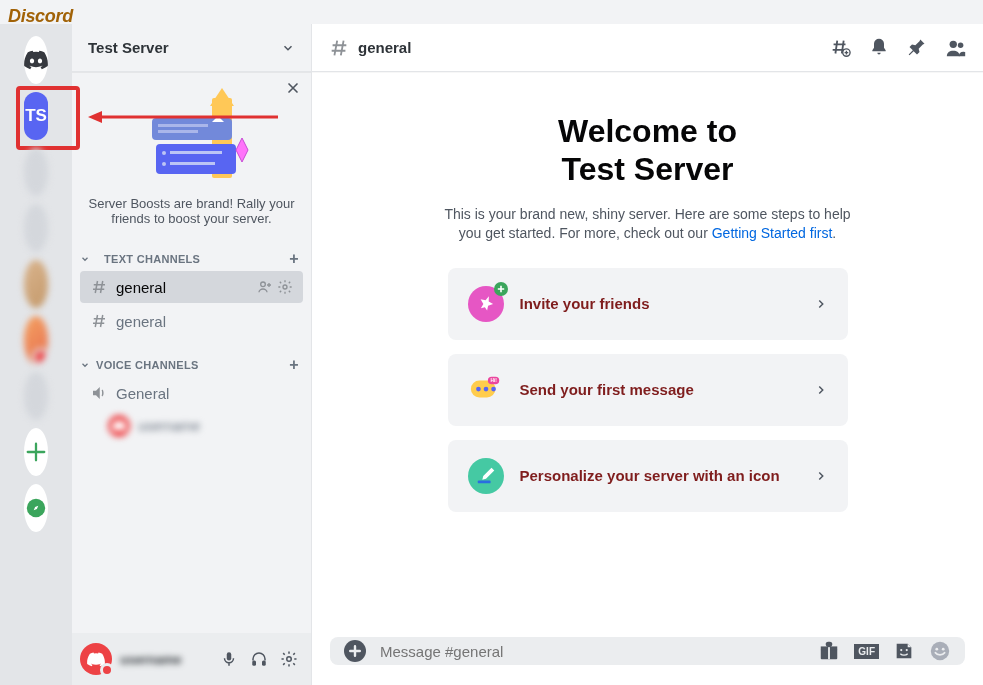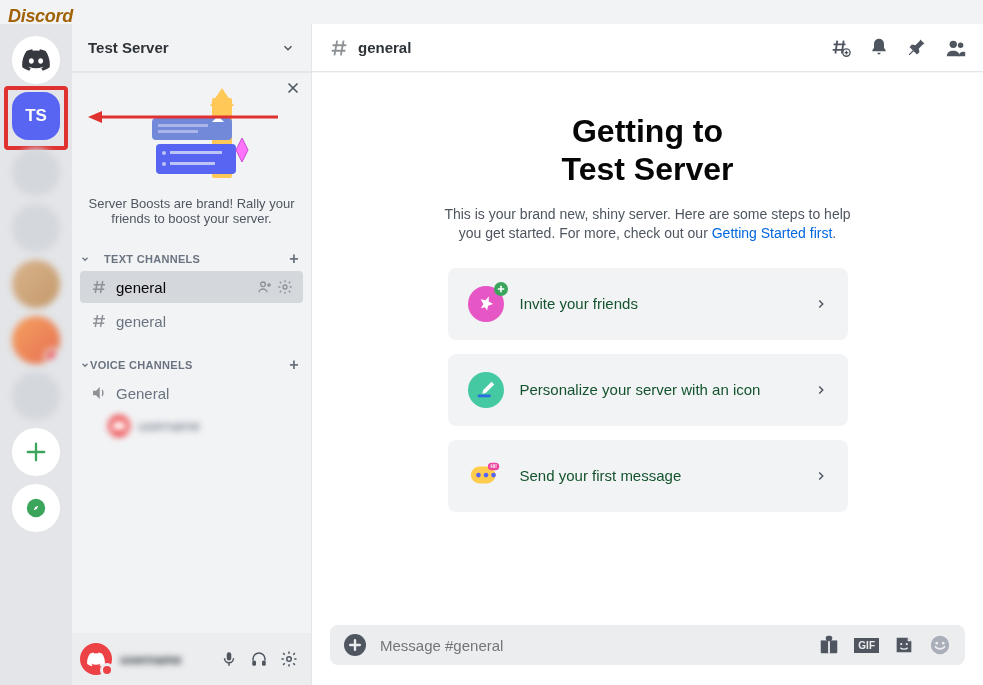--- a/index.html
+++ b/index.html
@@ -4,21 +4,21 @@
 <style>
 * { margin: 0; padding: 0; box-sizing: border-box; }
 body { font-family: -apple-system, BlinkMacSystemFont, "Segoe UI", Helvetica, Arial, sans-serif; width: 983px; height: 685px; overflow: hidden; background: #f2f3f5; color: #2e3338; }
 
 .app-title { position: absolute; top: 6px; left: 8px; font-size: 18px; font-weight: 800; color: #a16207; font-style: italic; letter-spacing: -0.3px; }
 
 .wrap { display: flex; width: 100%; height: 100%; padding-top: 24px; }
 
 
 .servers { width: 72px; background: #e3e5e8; display: flex; flex-direction: column; align-items: center; padding-top: 12px; gap: 8px; }
-.srv { width: 48px; height: 48px; border-radius: 50%; background: #fff; display: flex; align-items: center; justify-content: center; cursor: pointer; position: relative; filter: blur(0); }
+.srv { width: 24px; height: 48px; border-radius: 50%; background: #fff; display: flex; align-items: center; justify-content: center; cursor: pointer; position: relative; filter: blur(0); }
 .srv.active-ts { border-radius: 16px; background: #5865f2; color: #fff; font-weight: 600; font-size: 17px; box-shadow: 0 0 0 3px #e3e5e8; }
 .srv.blur { filter: blur(3px); background: #d4d7dc; }
 .srv.blur-img { filter: blur(3px); overflow:hidden; }
 .srv.add { color: #3ba55c; font-size: 26px; font-weight: 400; }
 .srv.compass { background: #fff; }
 .ts-highlight { position: absolute; border: 4px solid #e03131; width: 64px; height: 64px; border-radius: 4px; top: -6px; left: -8px; pointer-events: none; }
 .srv .badge { position:absolute; bottom:-2px; right:-2px; width:18px; height:18px; background:#ed4245; border-radius:50%; border:3px solid #e3e5e8; }
 
 
 .channels { width: 240px; background: #f2f3f5; display: flex; flex-direction: column; border-right: 1px solid #e3e5e8; }
@@ -53,24 +53,24 @@
 .top-bar .tools { margin-left:auto; display:flex; gap:18px; color:#4f5660; }
 .top-bar .tools .tbtn { cursor:pointer; }
 
 .content { flex:1; overflow:auto; display:flex; flex-direction:column; align-items:center; padding:40px 20px 20px; }
 .welcome-h { font-size:32px; font-weight:800; line-height:1.2; text-align:center; margin-bottom:16px; color:#060607; }
 .welcome-p { font-size:14px; text-align:center; color:#4f5660; max-width:420px; line-height:1.4; }
 .welcome-p a { color:#0067e0; text-decoration:none; }
 .action-cards { margin-top:24px; width:400px; display:flex; flex-direction:column; gap:14px; }
 .action-card { background:#f2f3f5; border-radius:8px; height:72px; display:flex; align-items:center; padding:0 20px; cursor:pointer; }
 .action-card .aicon { width:36px; height:36px; border-radius:50%; margin-right:16px; display:flex; align-items:center; justify-content:center; position:relative; }
-.action-card .atxt { font-weight:400; font-size:15px; flex:1; color:#14532d; }
+.action-card .atxt { font-weight:700; font-size:15px; flex:1; color:#7f1d1d; }
 .action-card .chev { color:#4f5660; }
 
-.compose { margin:0 18px 20px; background:#ebedef; border-radius:8px; height:40px; display:flex; align-items:center; padding:0 14px; }
+.compose { margin:0 18px 20px; background:#ebedef; border-radius:8px; height:28px; display:flex; align-items:center; padding:0 14px; }
 .compose .add-circ { width:22px; height:22px; border-radius:50%; background:#4f5660; color:#ebedef; display:flex; align-items:center; justify-content:center; font-size:17px; cursor:pointer; margin-right:14px; flex-shrink:0; }
 .compose input { flex:1; border:none; background:transparent; font-size:15px; color:#4f5660; outline:none; }
 .compose .cicons { display:flex; gap:14px; color:#4f5660; align-items:center; }
 .compose .cicons > * { cursor:pointer; }
 .gif-badge { background:#4f5660; color:#ebedef; font-size:10px; font-weight:800; padding:2px 4px; border-radius:0; }
 
 
 .arrow { position:absolute; top:110px; left:88px; width:190px; height:14px; pointer-events:none; z-index:50; }
 
 svg { display:block; }
@@ -180,21 +180,21 @@
     <div class="ch-row">
       <span class="hash">
           <svg width="18" height="18" viewBox="0 0 24 24">
             <path stroke="#8e9297" stroke-width="2" fill="none" d="M10 4l-3 16M17 4l-3 16M5 9h15M4 15h15"></path>
           </svg>
         </span>
       <span>general</span>
     </div>
 
     <div class="cat-row" style="margin-top:10px;">
-      <span style="display:flex;align-items:center;gap:0;">
+      <span style="display:flex;align-items:center;gap:6px;">
         <svg width="10" height="10" viewBox="0 0 24 24">
             <path fill="none" stroke="#6a7480" stroke-width="3" d="M6 9l6 6 6-6"></path>
           </svg>
         <span>VOICE CHANNELS</span>
       </span>
       <span style="font-size:16px;cursor:pointer;">+</span>
     </div>
     <div class="ch-row">
       <span class="spk">
           <svg width="18" height="18" viewBox="0 0 24 24">
@@ -277,54 +277,40 @@
               <path d="M2 21c0-4 3-6 7-6s7 2 7 6" fill="#4f5660"></path>
               <circle cx="17" cy="9" r="3" fill="#4f5660"></circle>
               <path d="M15 21c0-3 2-5 5-5 1 0 2 .3 2 .3V21" fill="#4f5660"></path>
             </svg>
           </span>
       </div>
     </div>
 
     <div class="content">
       <div class="welcome-h">
-        <div>Getting to</div>
+        <div>Welcome to</div>
         <div>Test Server</div>
       </div>
       <div class="welcome-p">
         <span>This is your brand new, shiny server. Here are some steps to help you get started. For more, check out our </span><a href="#">Getting Started first</a><span>.</span>
       </div>
 
       <div class="action-cards">
         <div class="action-card">
           <div class="aicon" style="background:#e656c4;">
             <svg width="20" height="20" viewBox="0 0 24 24">
                 <path fill="#fff" d="M12 2l2 6 6 1-5 4 1 6-4-3-4 3 1-6-5-4 6-1z" transform="rotate(20 12 12)"></path>
               </svg>
             <div style="position:absolute;top:-4px;right:-4px;width:14px;height:14px;background:#3ba55c;border-radius:50%;display:flex;align-items:center;justify-content:center;">
                 <svg width="8" height="8" viewBox="0 0 10 10">
                   <path stroke="#fff" stroke-width="2" d="M5 1v8M1 5h8"></path>
                 </svg>
               </div>
           </div>
           <div class="atxt">Invite your friends</div>
-          <span class="chev">
-              <svg width="14" height="14" viewBox="0 0 24 24">
-                <path fill="none" stroke="#4f5660" stroke-width="2.5" d="M9 6l6 6-6 6"></path>
-              </svg>
-            </span>
-        </div>
-        <div class="action-card">
-          <div class="aicon" style="background:#45c9a3;">
-            <svg width="22" height="22" viewBox="0 0 24 24">
-                <path fill="#fff" d="M18 3l3 3-9 9-4 1 1-4z"></path>
-                <rect x="3" y="17" width="14" height="3" rx="1" fill="#2a6de0"></rect>
-              </svg>
-          </div>
-          <div class="atxt">Personalize your server with an icon</div>
           <span class="chev">
               <svg width="14" height="14" viewBox="0 0 24 24">
                 <path fill="none" stroke="#4f5660" stroke-width="2.5" d="M9 6l6 6-6 6"></path>
               </svg>
             </span>
         </div>
         <div class="action-card">
           <div class="aicon" style="background:transparent;">
             <svg width="34" height="34" viewBox="0 0 36 36">
                 <rect x="2" y="8" width="26" height="18" rx="9" fill="#ffcc4d"></rect>
@@ -335,20 +321,34 @@
                 <text x="26" y="10" font-size="5" fill="#fff" text-anchor="middle" font-weight="bold">Hi!</text>
               </svg>
           </div>
           <div class="atxt">Send your first message</div>
           <span class="chev">
               <svg width="14" height="14" viewBox="0 0 24 24">
                 <path fill="none" stroke="#4f5660" stroke-width="2.5" d="M9 6l6 6-6 6"></path>
               </svg>
             </span>
         </div>
+        <div class="action-card">
+          <div class="aicon" style="background:#45c9a3;">
+            <svg width="22" height="22" viewBox="0 0 24 24">
+                <path fill="#fff" d="M18 3l3 3-9 9-4 1 1-4z"></path>
+                <rect x="3" y="17" width="14" height="3" rx="1" fill="#2a6de0"></rect>
+              </svg>
+          </div>
+          <div class="atxt">Personalize your server with an icon</div>
+          <span class="chev">
+              <svg width="14" height="14" viewBox="0 0 24 24">
+                <path fill="none" stroke="#4f5660" stroke-width="2.5" d="M9 6l6 6-6 6"></path>
+              </svg>
+            </span>
+        </div>
       </div>
     </div>
 
     <div class="compose">
       <div class="add-circ">
         <svg width="12" height="12" viewBox="0 0 10 10">
             <path stroke="#ebedef" stroke-width="2" stroke-linecap="round" d="M5 1v8M1 5h8"></path>
           </svg>
       </div>
       <input type="text" placeholder="Message #general" style="">

